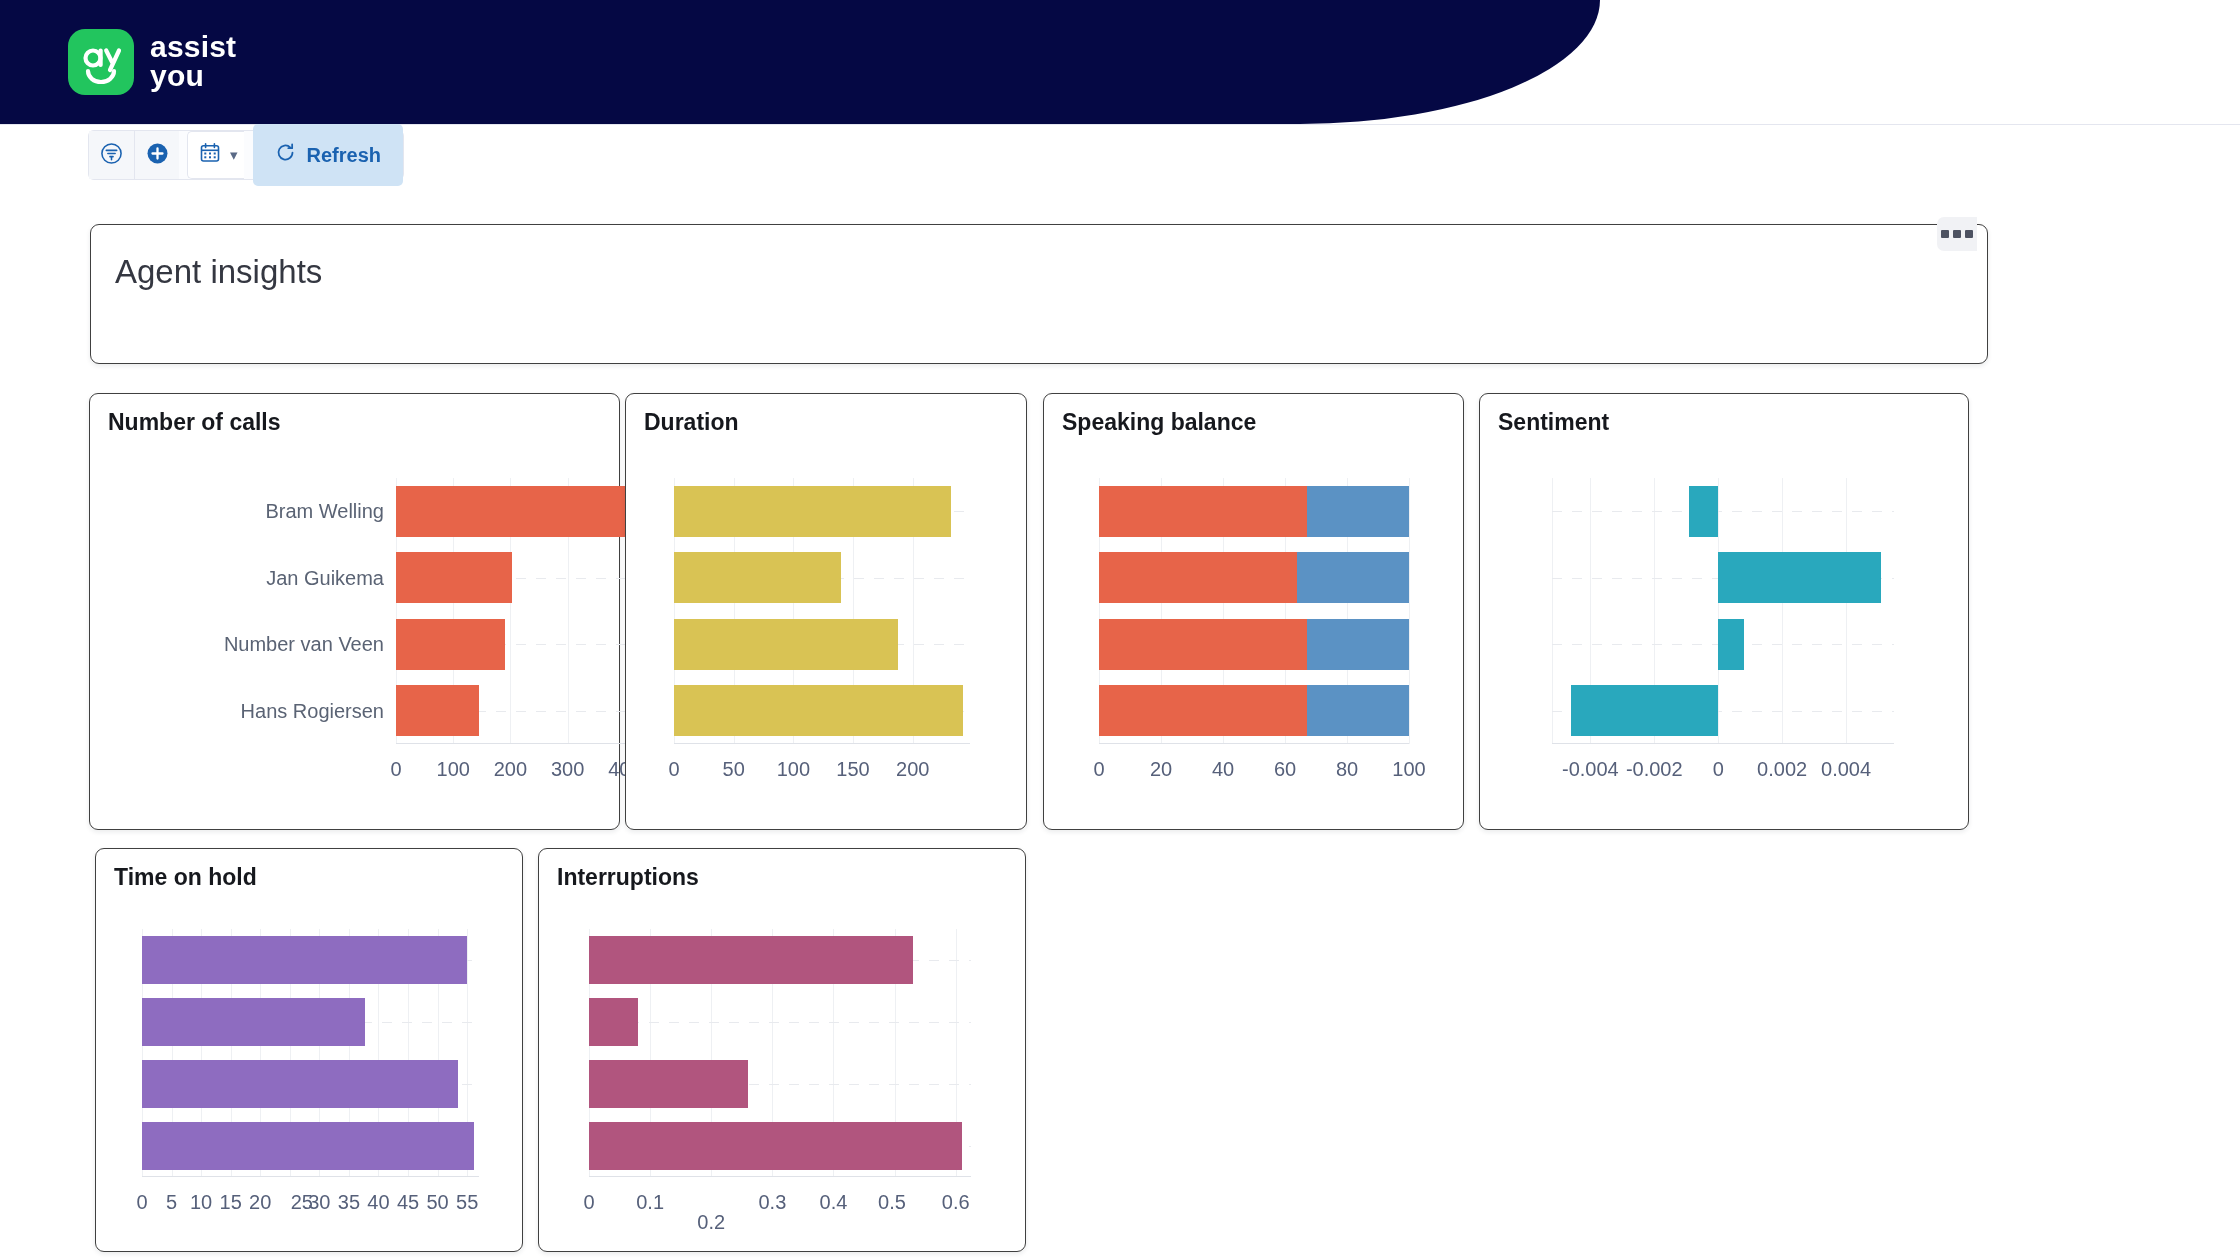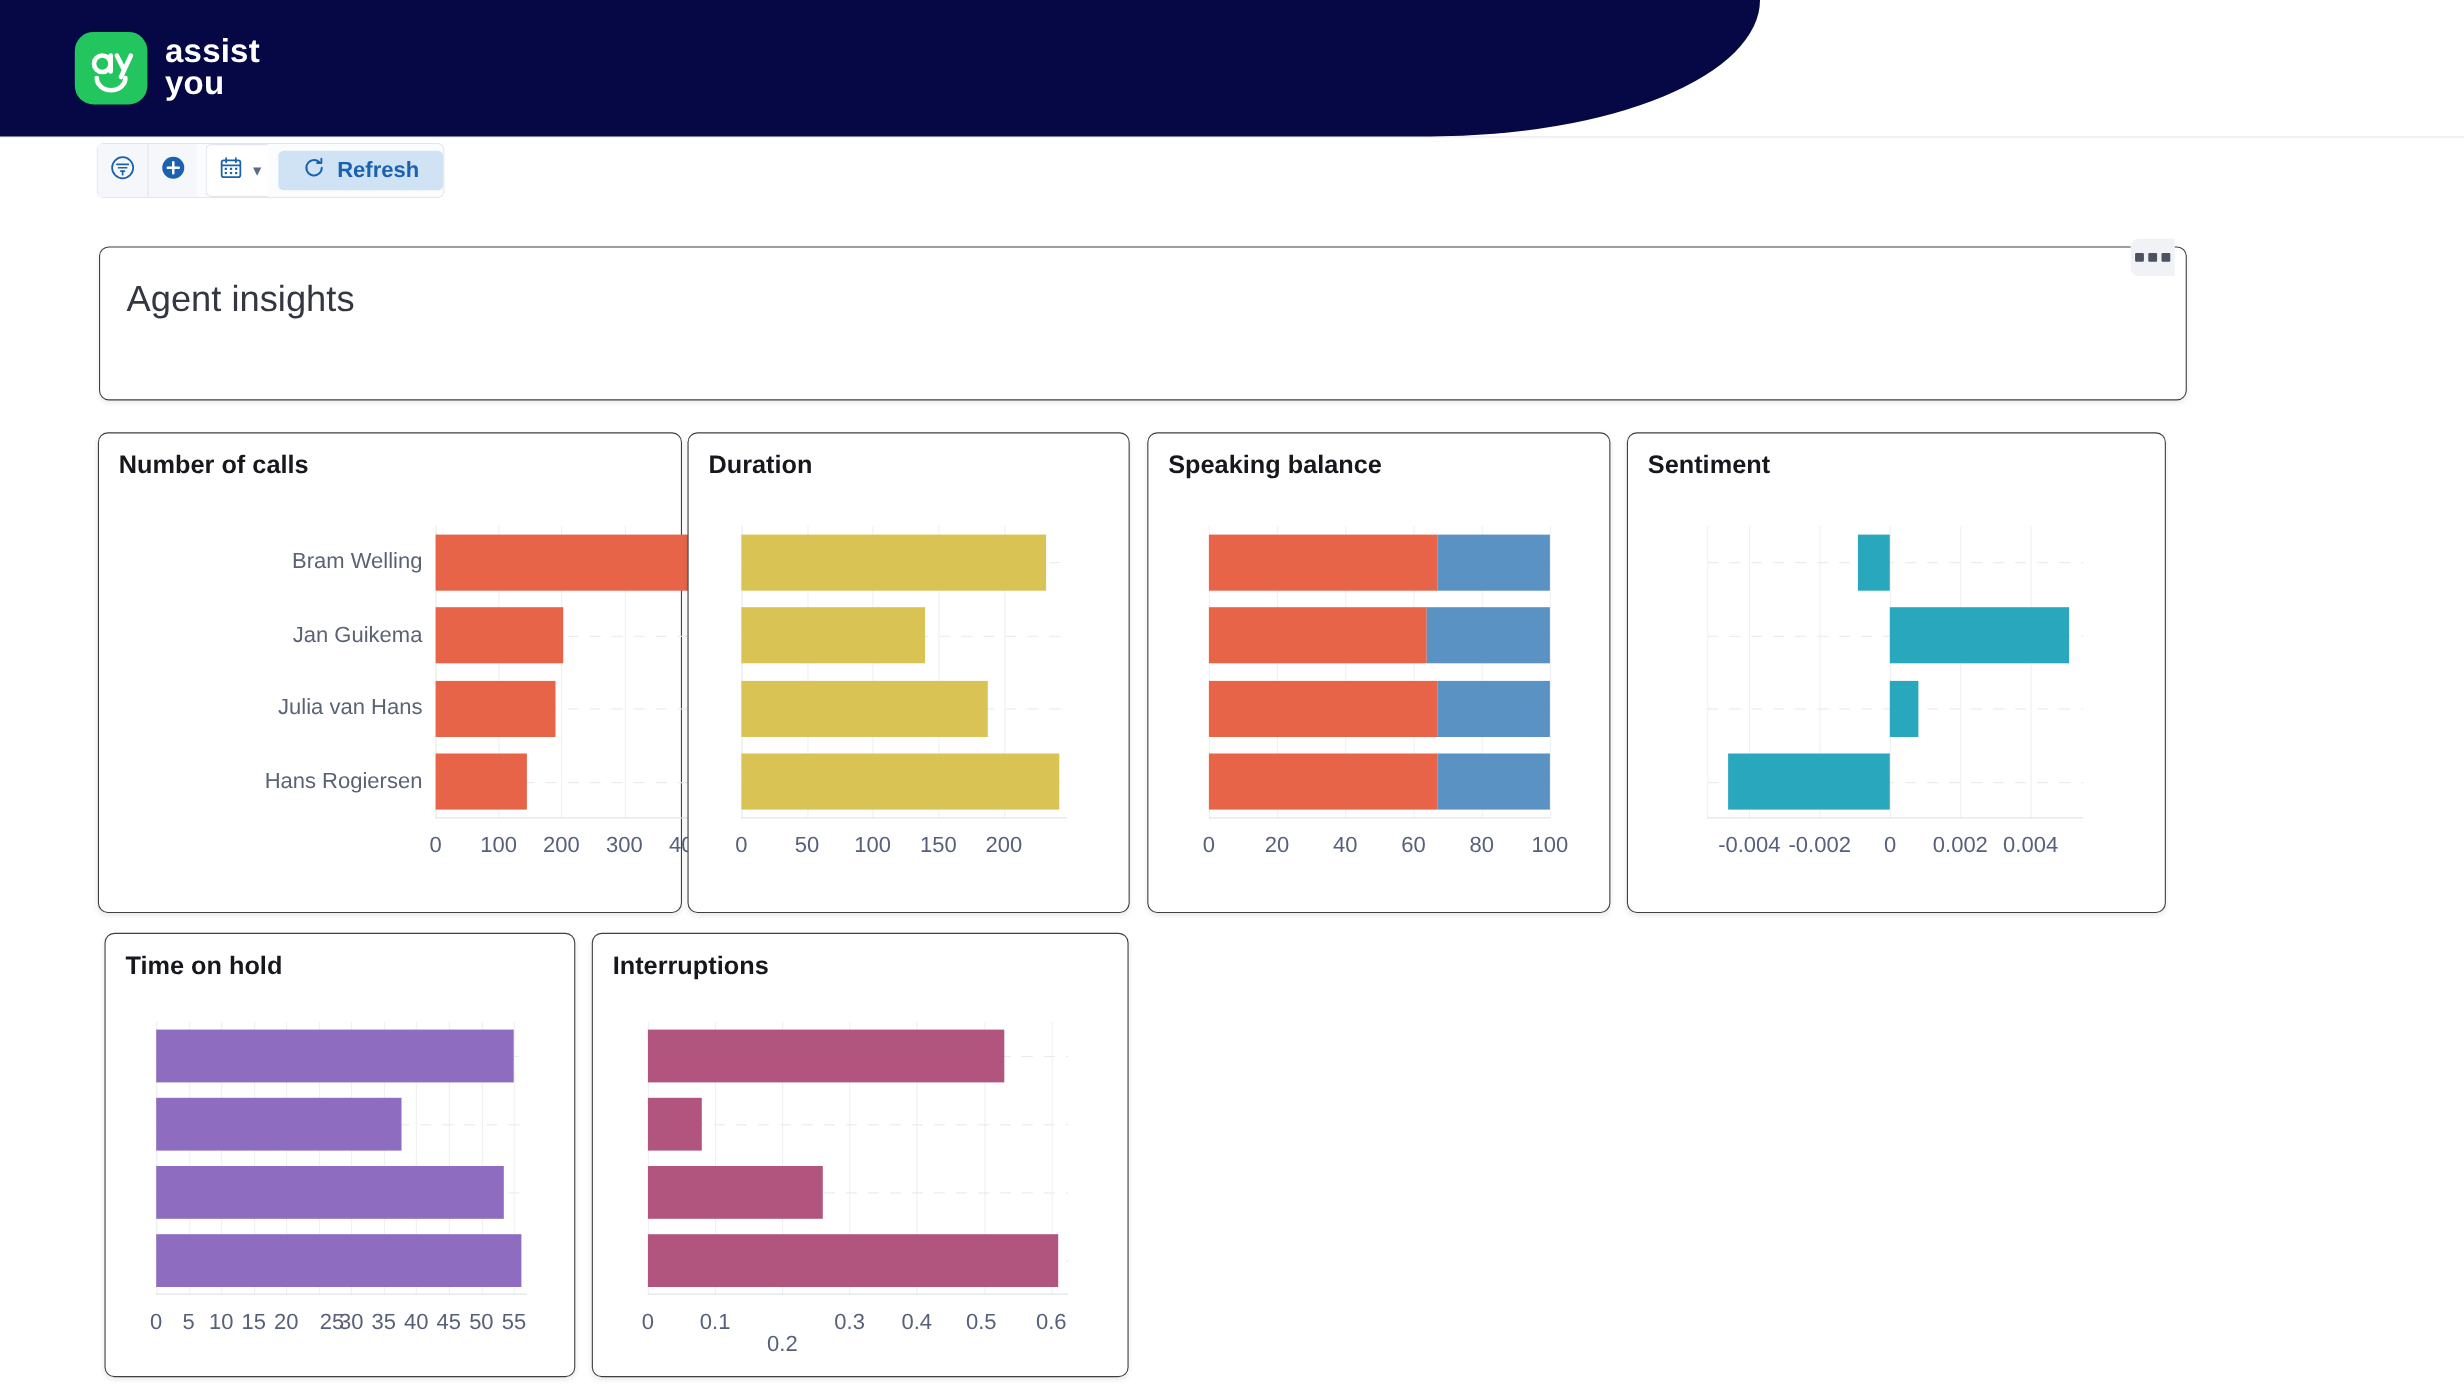--- a/index.html
+++ b/index.html
@@ -77,21 +77,21 @@
     display: flex; align-items: center;
     height: 48px; background: #ffffff;
     border: 1px solid #e3e6ef; border-left: none;
     padding: 0 16px;
     font-size: 20px; color: #1b2027;
     white-space: nowrap;
   }
   .tb-range .arrow { margin: 0 13px; color: #374151; font-size: 19px; }
   .tb-refresh {
     display: flex; align-items: center; gap: 11px;
-    height: 36px; margin-left: 9px; padding: 0 22px;
+    height: 62px; margin-left: 9px; padding: 0 22px;
     background: #cfe3f5; color: #1a62b0;
     font-size: 20px; font-weight: 700;
     border-radius: 5px; cursor: pointer;
   }
 
   
   .panel {
     position: absolute;
     background: #ffffff;
     border: 1px solid #404040;
@@ -233,21 +233,21 @@
       <div class="grid-h" style="top: 99.75px;"></div>
       <div class="bar" style="left: 0px; width: 116.135px; top: 74.48px; height: 50.54px; background: rgb(231, 100, 73);"></div>
       <div class="grid-h" style="top: 166.25px;"></div>
       <div class="bar" style="left: 0px; width: 108.698px; top: 140.98px; height: 50.54px; background: rgb(231, 100, 73);"></div>
       <div class="grid-h" style="top: 232.75px;"></div>
       <div class="bar" style="left: 0px; width: 82.9535px; top: 207.48px; height: 50.54px; background: rgb(231, 100, 73);"></div>
     </div>
   <div id="ylabs-0">
       <div class="ylab" style="left: 0px; width: 294px; top: 117.25px;">Bram Welling</div>
       <div class="ylab" style="left: 0px; width: 294px; top: 183.75px;">Jan Guikema</div>
-      <div class="ylab" style="left: 0px; width: 294px; top: 250.25px;">Julia van Hans</div>
+      <div class="ylab" style="left: 0px; width: 294px; top: 250.25px;">Number van Veen</div>
       <div class="ylab" style="left: 0px; width: 294px; top: 316.75px;">Hans Rogiersen</div>
     </div>
   <div id="xticks-0">
       <div class="xtick" style="left: 306px; top: 364px;">0</div>
       <div class="xtick" style="left: 363.209px; top: 364px;">100</div>
       <div class="xtick" style="left: 420.419px; top: 364px;">200</div>
       <div class="xtick" style="left: 477.628px; top: 364px;">300</div>
       <div class="xtick" style="left: 534.837px; top: 364px;">400</div>
     </div>
 </div>

